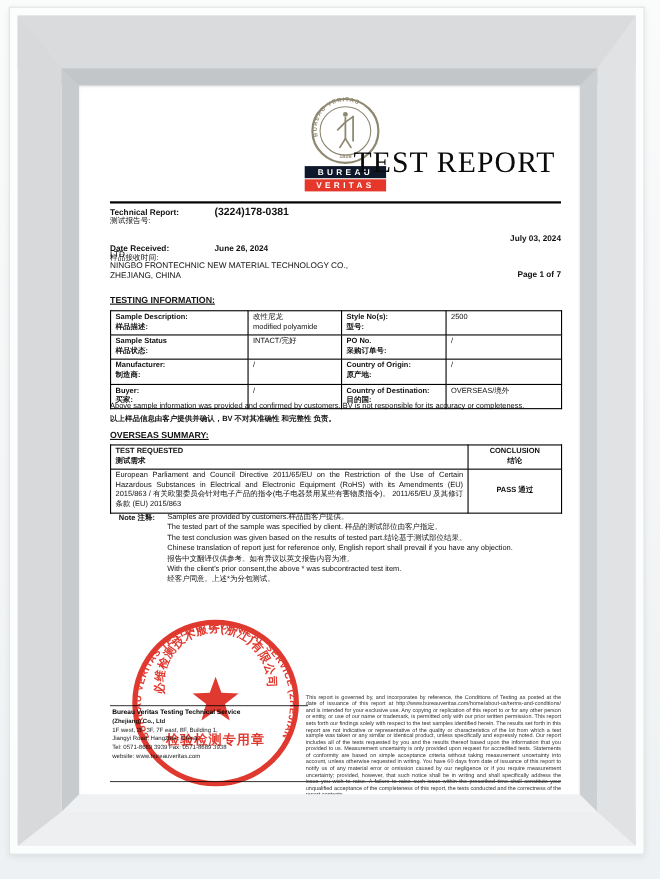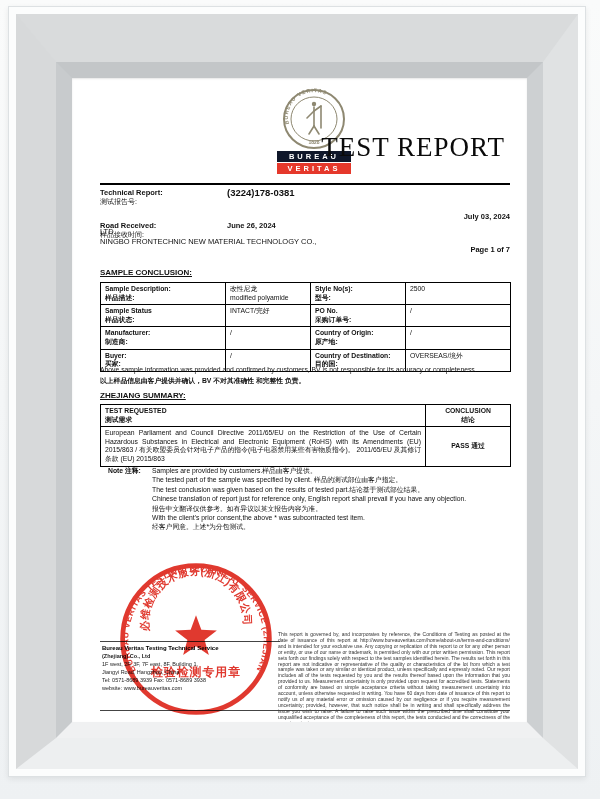--- a/index.html
+++ b/index.html
@@ -43,21 +43,21 @@
   }
   .company-head {
     position:absolute; left:0; right:0; top:93px; text-align:center;
     font-family:"Liberation Serif","DejaVu Serif",serif;
     font-weight:bold; font-size:9.5px; letter-spacing:.2px;
   }
   .head-rule { position:absolute; left:28px; right:17px; top:105px; height:2px; background:#000; }
 
   
   .meta { position:absolute; left:28px; right:17px; top:110px; font-size:7.5px; }
-  .meta-row { display:flex; align-items:flex-start;gap:32px; }
+  .meta-row { display:flex; align-items:flex-start; }
   .meta-labels { width:95px; }
   .lbl-en { font-weight:bold; display:block; line-height:9px; }
   .lbl-zh { font-size:7px; display:block; line-height:9px; }
   .meta-val { font-weight:bold; flex:1; line-height:9px; }
   .meta-val.big { font-size:9.5px; }
   .meta-right { font-weight:bold; text-align:right; line-height:9px;margin-top:24px; }
 
   
   .address { position:absolute; left:28px; top:149px; font-size:7.5px; line-height:9.5px; }
 
@@ -134,34 +134,35 @@
           <div class="meta-row">
             <span class="meta-labels">
               <span class="lbl-en">Technical Report:</span>
               <span class="lbl-zh">测试报告号:</span>
             </span>
             <span class="meta-val big">(3224)178-0381</span>
             <span class="meta-right">July 03, 2024</span>
           </div>
           <div class="meta-row">
             <span class="meta-labels">
-              <span class="lbl-en">Road Received:</span>
+              <span class="lbl-en">Date Received:</span>
               <span class="lbl-zh">样品接收时间:</span>
             </span>
             <span class="meta-val">June 26, 2024</span>
             <span class="meta-right">Page 1 of 7</span>
           </div>
         </div>
 
         <div class="address">
           <div>LTD.</div>
           <div>NINGBO FRONTECHNIC NEW MATERIAL TECHNOLOGY CO.,</div>
-        </div>
-
-        <div class="sec-title" style="top:190px">SAMPLE CONCLUSION:</div>
+          <div>ZHEJIANG, CHINA</div>
+        </div>
+
+        <div class="sec-title" style="top:190px">TESTING INFORMATION:</div>
         <table class="sample-table">
           <colgroup>
               <col style="width:125px">
               <col style="width:85px">
               <col style="width:95px">
               <col style="width:105px">
             </colgroup>
           <tbody>
               <tr>
             <td>
@@ -226,21 +227,21 @@
                 </td>
             <td>
                   <span class="cell-val">OVERSEAS/境外</span>
                 </td>
           </tr>
         </tbody>
           </table>
         <div class="sample-note-en">Above sample information was provided and confirmed by customers, BV is not responsible for its accuracy or completeness.</div>
         <div class="sample-note-zh">以上样品信息由客户提供并确认，BV 不对其准确性 和完整性 负责。</div>
 
-        <div class="sec-title" style="top:313px">ZHEJIANG SUMMARY:</div>
+        <div class="sec-title" style="top:313px">OVERSEAS SUMMARY:</div>
         <table class="exec-table">
           <colgroup>
               <col style="width:325px">
               <col style="width:85px">
             </colgroup>
           <tbody>
               <tr>
             <td>
                   <span class="cell-lbl">TEST REQUESTED</span>
                   <span class="cell-lbl">测试需求</span>

